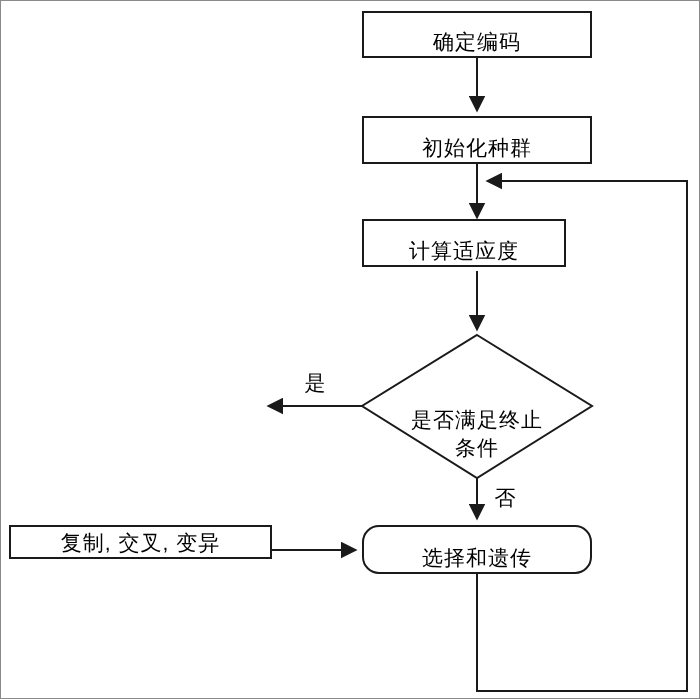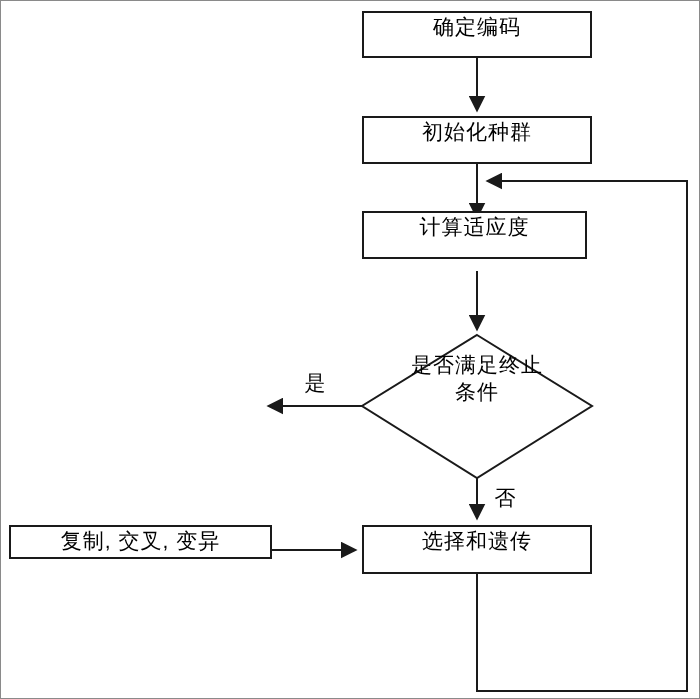--- a/index.html
+++ b/index.html
@@ -25,33 +25,33 @@
     top: 0;
     width: 700px;
     height: 699px;
     pointer-events: none;
   }
   .node {
     position: absolute;
     border: 2px solid #1a1a1a;
     background: #ffffff;
     display: flex;
-    align-items: flex-start;
+    align-items: flex-end;
     justify-content: center;
     font-size: 21px;
     color: #000000;
     box-sizing: border-box;
     letter-spacing: 1px;
   }
   .decision-text {
     position: absolute;
     display: flex;
     flex-direction: column;
     align-items: center;
-    justify-content: flex-start;
+    justify-content: flex-end;
     font-size: 21px;
     color: #000000;
     line-height: 1.3;
     letter-spacing: 1px;
     text-align: center;
   }
   .edge-label {
     position: absolute;
     font-size: 21px;
     color: #000000;
@@ -88,26 +88,26 @@
   </svg>
 
   <div class="node" style="left:361px; top:10px; width:230px; height:47px;">
     <span>确定编码</span>
   </div>
 
   <div class="node" style="left:361px; top:115px; width:230px; height:48px;font-family:Liberation Mono, monospace;">
     <span>初始化种群</span>
   </div>
 
-  <div class="node" style="left:361px; top:210px; width:225px; height:48px;">
+  <div class="node" style="left:361px; top:218px; width:204px; height:48px;">
     <span>计算适应度</span>
   </div>
 
 
-  <div class="node" style="left:361px; top:524px; width:230px; height:49px;">
+  <div class="node" style="left:361px; top:524px; width:230px; height:49px;border-radius:17px;">
     <span>选择和遗传</span>
   </div>
 
   <div class="node" style="left:8px; top:524px; width:263px; height:34px;">
     <span>复制, 交叉, 变异</span>
   </div>
 
   <div class="decision-text" style="left:361px; top:350px; width:230px; height:110px;">
     <span>是否满足终止</span>
     <span>条件</span>

